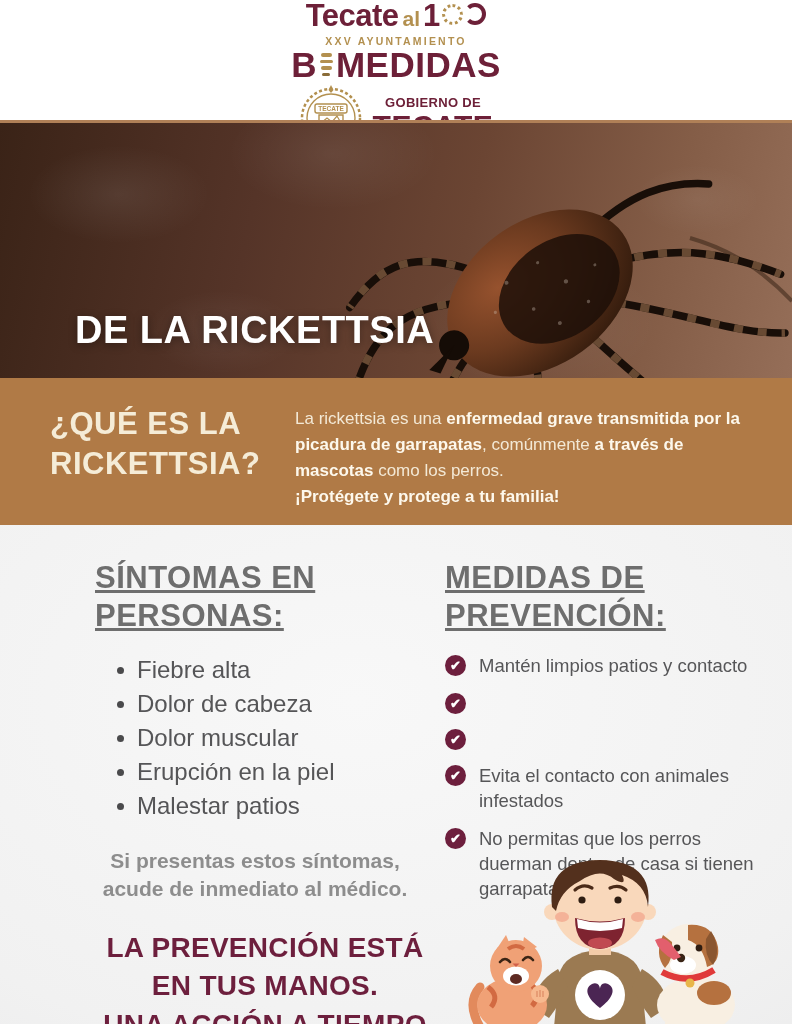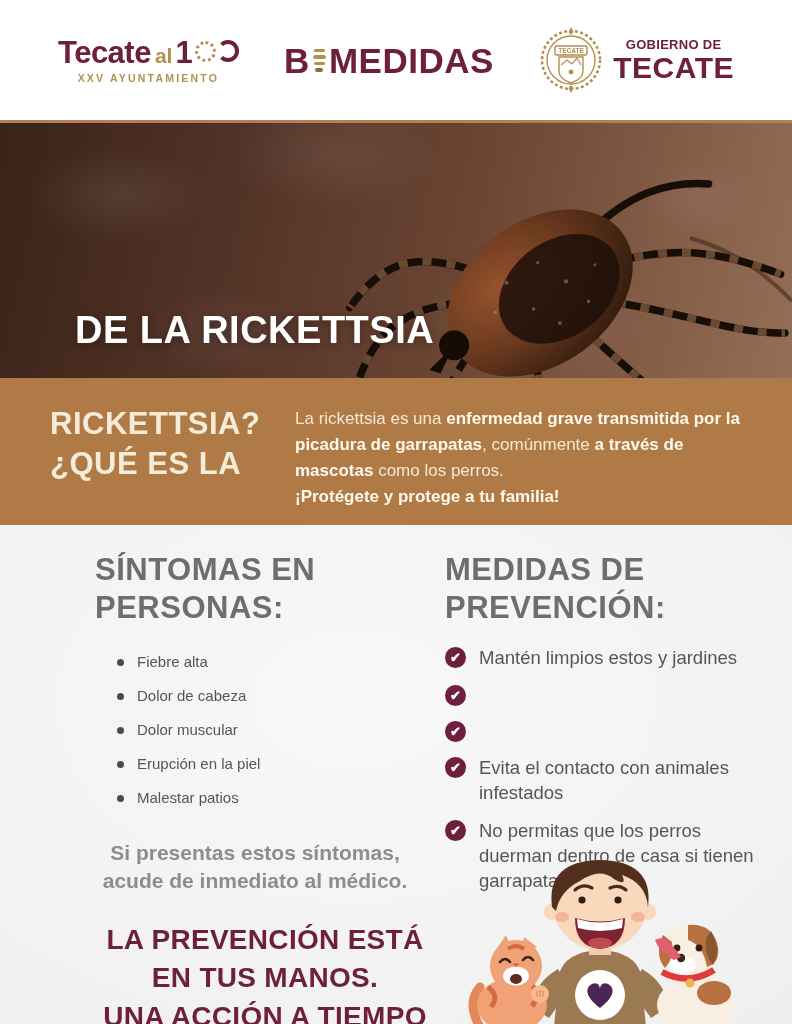--- a/index.html
+++ b/index.html
@@ -1,20 +1,20 @@
 <!DOCTYPE html>
 <html><head>
 <meta charset="utf-8">
 <style>
   html,body{margin:0;padding:0;}
   body{width:792px;height:1024px;font-family:"Liberation Sans",sans-serif;overflow:hidden;background:#fff;}
   .poster{position:relative;width:792px;height:1024px;overflow:hidden;}
 
   
-  .header{position:relative;height:120px;background:#ffffff;display:flex;align-items:center;justify-content:space-between;padding:0 58px;box-sizing:border-box;}
+  .header{position:relative;height:120px;background:#ffffff;display:flex;align-items:center;justify-content:space-between;padding:0 58px;box-sizing:border-box;flex-direction:column;}
   .logo-t100{display:flex;flex-direction:column;align-items:center;}
   .t100-row{display:flex;align-items:baseline;line-height:1;}
   .t-word{font-size:31px;font-weight:800;color:#6d2038;letter-spacing:-0.5px;}
   .t-al{font-size:21px;font-weight:700;color:#b3904f;margin-left:4px;}
   .t-one{font-size:31px;font-weight:800;color:#6d2038;margin-left:3px;}
   .zero-dotted{width:15px;height:15px;border:3.5px dotted #b3904f;border-radius:50%;display:inline-block;position:relative;top:-1px;margin-left:2px;}
   .zero-open{width:14px;height:14px;border:4.5px solid #6d2038;border-left-color:transparent;border-radius:50%;display:inline-block;position:relative;top:-1px;margin-left:1px;}
   .t100-sub{font-size:10.5px;font-weight:700;color:#b3904f;letter-spacing:2.2px;margin-top:4px;}
   .logo-bien{display:flex;align-items:center;line-height:1;}
   .bien-txt{font-size:35px;font-weight:800;color:#6d2038;letter-spacing:0.5px;}
@@ -44,23 +44,23 @@
   .band{position:relative;height:147px;background:#b07a46;display:flex;box-sizing:border-box;padding:26px 40px 0 50px;}
   .band-heading{width:245px;flex:0 0 245px;color:#f5ecd7;font-size:31px;font-weight:600;line-height:1.3;letter-spacing:0.5px;}
   .band-text{flex:1;color:#f3e9d6;font-size:17px;line-height:26px;padding-top:2px;}
   .band-text b{color:#fdf8ec;font-weight:800;}
 
   
   .info{position:relative;height:502px;box-sizing:border-box;
     background:radial-gradient(900px 600px at 45% 35%, #f8f8f8 0%, #f1f1f1 60%, #e7e7e8 100%);}
   .col-left{position:absolute;left:95px;top:22px;width:330px;}
   .col-right{position:absolute;left:445px;top:22px;width:330px;}
-  .sec-h{font-size:31px;font-weight:800;color:#6e6e6e;letter-spacing:0.5px;line-height:1.22;margin:4px 0 18px 0;}
+  .sec-h{font-size:31px;font-weight:800;color:#6e6e6e;letter-spacing:0.5px;line-height:1.22;margin:12px 0 18px 0;text-decoration:underline;}
   ul.bullets{list-style:none;margin:0;padding:0 0 0 22px;}
-  ul.bullets li{position:relative;font-size:15px;color:#555557;line-height:34px;padding-left:20px;}
+  ul.bullets li{position:relative;font-size:24px;color:#555557;line-height:34px;padding-left:20px;}
   ul.bullets li::before{content:"";position:absolute;left:0;top:14px;width:7px;height:7px;border-radius:50%;background:#4a4a4c;}
   .advice{margin-top:24px;font-size:21px;line-height:28px;font-weight:700;color:#8d8d8d;width:320px;text-align:center;}
   .cta{margin-top:26px;width:380px;margin-left:-20px;text-align:center;font-size:28px;font-weight:800;color:#6d1f3d;line-height:1.38;letter-spacing:0.3px;}
   ul.checklist{list-style:none;margin:0;padding:0;}
   ul.checklist li{display:flex;gap:13px;margin-bottom:13px;font-size:18.5px;line-height:25px;color:#565658;}
   .check{flex:0 0 21px;width:21px;height:21px;border-radius:50%;background:#6d1f3d;color:#ffffff;font-size:13px;font-weight:700;display:flex;align-items:center;justify-content:center;margin-top:2px;}
   .family{position:absolute;right:22px;bottom:0;}
 </style>
 </head>
 <body>
@@ -161,22 +161,22 @@
         <path d="M-96 30 l-30 18 10 6 Z" fill="#150c06"></path>
       </g>
     </svg>
     <div class="hero-title">
       <div>DE LA RICKETTSIA</div>
     </div>
   </section>
 
   <section class="band">
     <div class="band-heading">
+      <div>¿QUÉ ES LA</div>
       <div>RICKETTSIA?</div>
-      <div>¿QUÉ ES LA</div>
     </div>
     <div class="band-text">
       <span>La rickettsia es una </span><b>enfermedad grave transmitida por la picadura de garrapatas</b><span>, comúnmente </span><b>a través de mascotas</b><span> como los perros.</span><br>
       <b>¡Protégete y protege a tu familia!</b>
     </div>
   </section>
 
   <section class="info">
 
     <div class="col-left">
@@ -195,21 +195,21 @@
         <div>UNA ACCIÓN A TIEMPO</div>
 
       </div>
     </div>
 
     <div class="col-right">
       <h2 class="sec-h">MEDIDAS DE PREVENCIÓN:</h2>
       <ul class="checklist">
         <li>
             <span class="check">✔</span>
-            <span>Mantén limpios estos y jardines</span>
+            <span>Mantén limpios patios y contacto</span>
           </li>
         <li>
             <span class="check">✔</span>
           </li>
         <li>
             <span class="check">✔</span>
           </li>
         <li>
             <span class="check">✔</span>
             <span>Evita el contacto con animales infestados</span>

